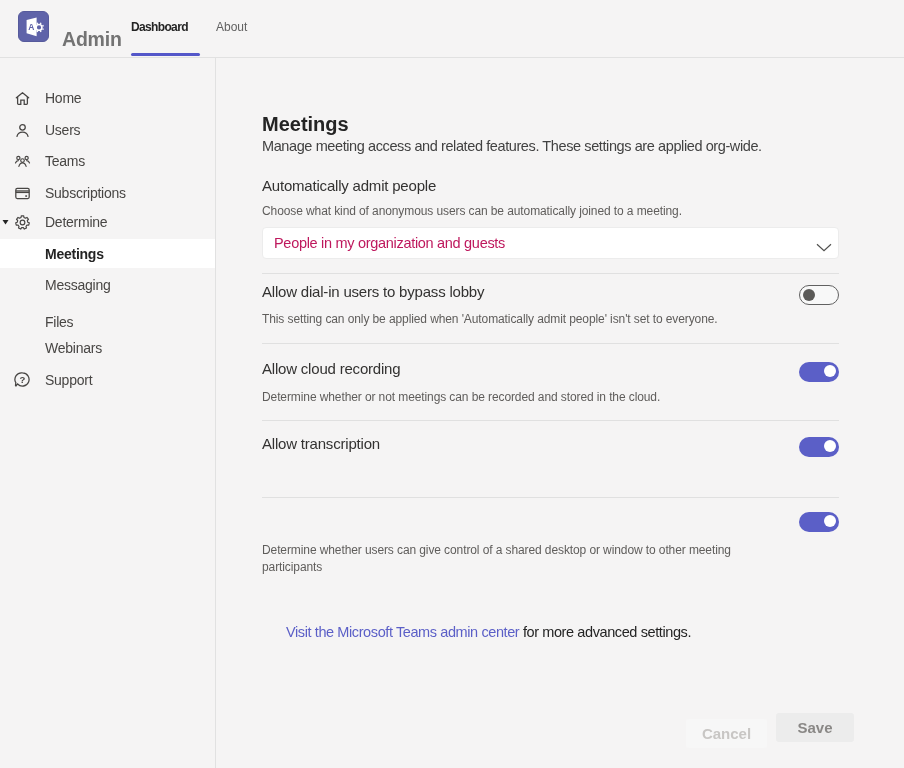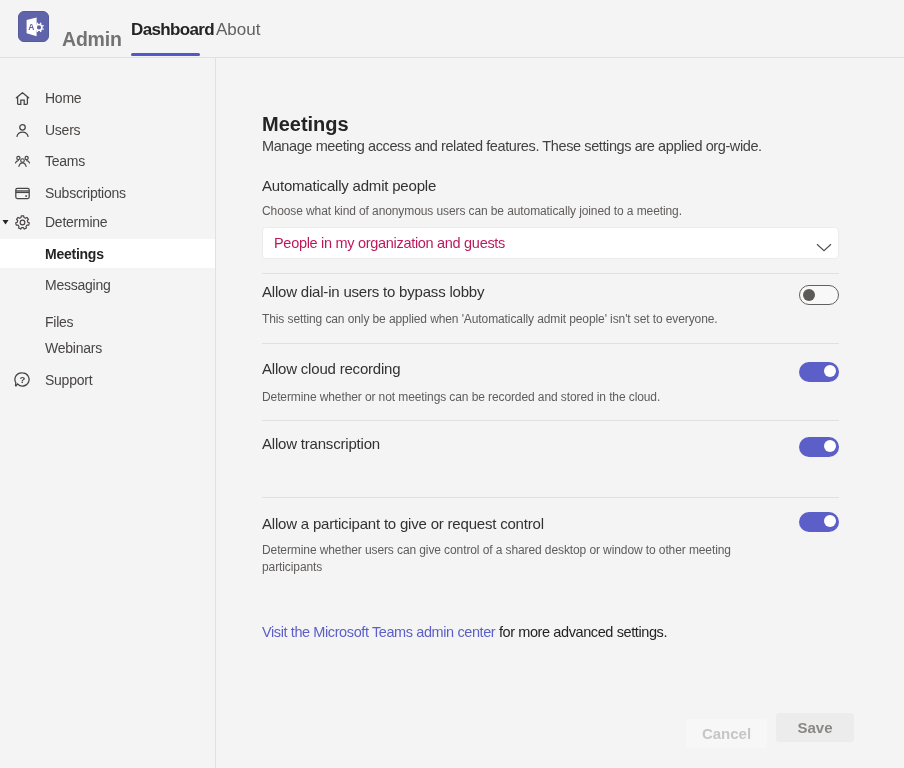--- a/index.html
+++ b/index.html
@@ -5,21 +5,21 @@
   * { margin:0; padding:0; box-sizing:border-box; }
   html,body { width:904px; height:768px; background:#f5f4f4; overflow:hidden;
     font-family:"Liberation Sans", sans-serif; }
   .abs { position:absolute; }
   #page { position:relative; width:904px; height:768px; }
   
   #hdrline { left:0; top:57px; width:904px; height:1px; background:#e1e1e1; }
   #logo { left:18px; top:11px; width:31px; height:31px; background:#5f63a9;
     border:1px solid #565a9c; border-radius:6px; }
   #appname { left:62px; top:28px; font-size:19.5px; font-weight:bold; color:#737373; letter-spacing:-0.2px;}
-  .tab { top:20px; font-size:17px; }
+  .tab { top:20px; font-size:12px; }
   #tab1 { left:131px; color:#242424; font-weight:bold; letter-spacing:-0.65px;}
   #tab2 { left:216px; color:#616161; }
   #tabline { left:131px; top:53px; width:69px; height:3px; background:#5457c9; border-radius:2px;}
   
   #sideline { left:215px; top:58px; width:1px; height:710px; background:#e1e1e1; }
   .nav { left:45px; font-size:14px; color:#484644; height:20px; line-height:20px; letter-spacing:-0.25px; }
   .nicon { left:14px; width:17px; height:17px; }
   #selrow { left:0; top:239px; width:215px; height:29px; background:#fff; }
   
   .ct { left:262px; }
@@ -35,21 +35,21 @@
   .tg-off { border:1px solid #616161; background:#f8f8f8; }
   .tg-on  { background:#5b5fc7; }
   .knob { position:absolute; top:3px; width:12px; height:12px; border-radius:50%; }
   .tg-off .knob { left:3px; background:#5b5a58; }
   .tg-on  .knob { right:3px; background:#fff; }
   
   .btn { top:713px; height:29px; border-radius:3px; font-size:15px; font-weight:bold;
     text-align:center; line-height:29px; }
   #btncancel { left:686px; width:81px; background:#f7f7f7; color:#c8c6c4;margin-top:6px; }
   #btnsave  { left:776px; width:78px; background:#ececec; color:#8a8886; }
-  a.lnk { color:#5b5fc7; text-decoration:none; }
+  a.lnk { color:#5b5fc7; text-decoration:none;margin-left:24px; }
 </style>
 </head>
 <body>
 <div id="page">
 
   <div class="abs" id="hdrline"></div>
   <div class="abs" id="logo">
     <svg width="29" height="29" viewBox="0 0 29 29" style="position:absolute;left:0;top:0">
       <polygon points="7.6,8.1 17.6,5.5 17.6,24.2 7.6,21.3" fill="#fff"></polygon>
       <text x="12.4" y="18.2" font-size="8.5" font-weight="bold" fill="#5f63a9" text-anchor="middle" font-family="Liberation Sans">A</text>
@@ -151,21 +151,20 @@
     </div>
   <div class="abs ct help" style="top:390px">Determine whether or not meetings can be recorded and stored in the cloud.</div>
 
   <div class="abs divider" style="top:420px"></div>
   <div class="abs ct title" style="top:435px">Allow transcription</div>
   <div class="abs toggle tg-on" style="top:436.5px">
       <div class="knob"></div>
     </div>
 
   <div class="abs divider" style="top:497px"></div>
-  <div class="abs ct title" style="top:515px">Allow a participant to give or request control</div>
   <div class="abs toggle tg-on" style="top:512px">
       <div class="knob"></div>
     </div>
   <div class="abs ct help" style="top:541.5px;width:482px;line-height:17.5px">Determine whether users can give control of a shared desktop or window to other meeting participants</div>
 
   <div class="abs ct sub" style="top:624px;color:#242424"><a class="lnk">Visit the Microsoft Teams admin center</a> for more advanced settings.</div>
 
   <div class="abs btn" id="btncancel">Cancel</div>
   <div class="abs btn" id="btnsave">Save</div>
 </div>

